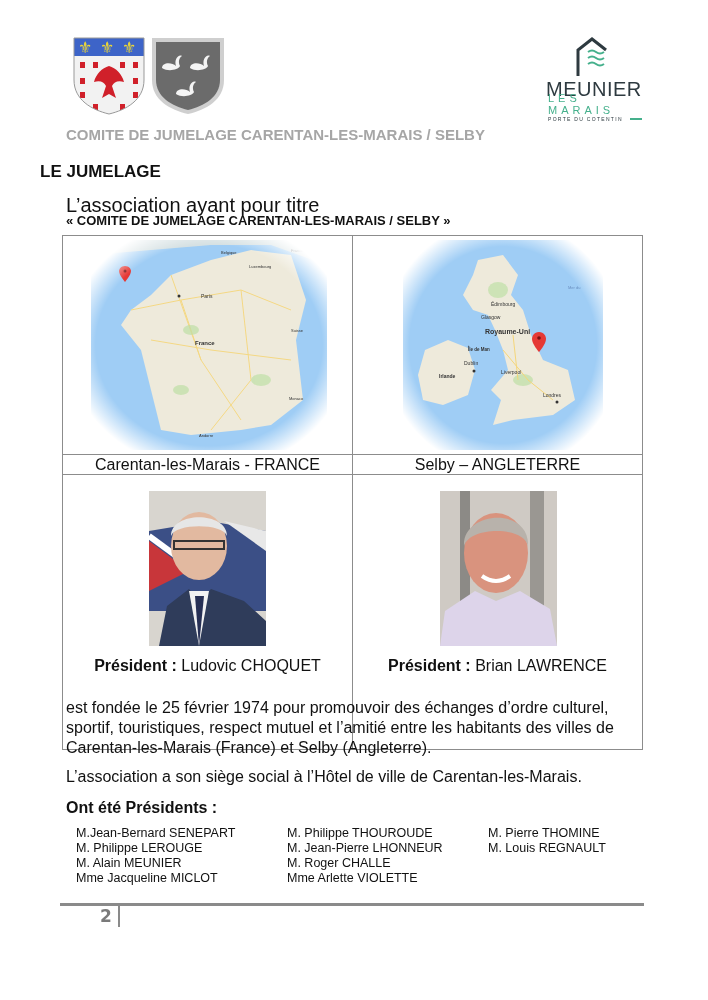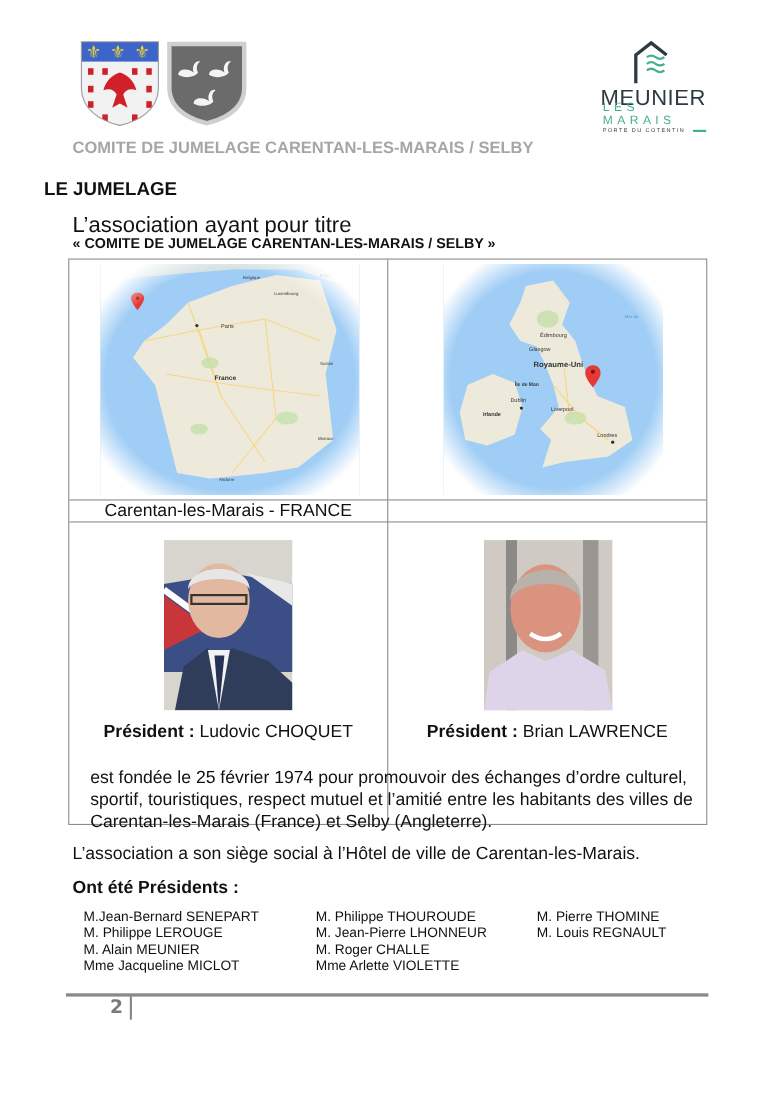--- a/index.html
+++ b/index.html
@@ -26,21 +26,21 @@
   .vline { position:absolute; top:0; bottom:0; left:289px; width:1px; background:#8c8c8c; }
   .hline { position:absolute; left:0; right:0; height:1px; background:#8c8c8c; }
   .cell-caption { position:absolute; width:289px; text-align:center; font-size:16px; }
   .map { position:absolute; overflow:hidden; }
   .map svg { display:block; }
   .photo { position:absolute; overflow:hidden; }
   .pres-label { position:absolute; width:289px; text-align:center; font-size:16px; white-space:nowrap; }
   .pres-label b { font-weight:bold; }
 
   
-  #body-para { left: 66px; top: 698px; width: 580px; font-size: 16px; line-height: 20px; margin-left: 16px; }
+  #body-para { left: 66px; top: 698px; width: 580px; font-size: 16px; line-height: 20px; }
   #siege-para { left: 66px; top: 768px; font-size: 16px; white-space: nowrap; }
   #presidents-heading { left: 66px; top: 799px; font-size: 16px; font-weight: bold; }
   .pres-col { position:absolute; top: 826px; font-size: 12.5px; line-height: 15px; white-space: nowrap; margin-left: 10px; }
   .pres-col div { height: 15px; }
 
   
   #footer-line { left: 60px; top: 903px; width: 584px; height: 3px; background: #8a8a8a; }
   #footer-tick { left: 118px; top: 904px; width: 2px; height: 23px; background: #8a8a8a; }
   #page-number { left: 100px; top: 906px; font-size: 17px; font-weight: bold; color: #7a7a7a; font-family: "DejaVu Sans", sans-serif; }
 </style>
@@ -188,20 +188,21 @@
       </g>
       <circle cx="154" cy="162" r="1.5" fill="#333"></circle>
       <circle cx="71" cy="131" r="1.5" fill="#333"></circle>
       <g>
         <path d="M136 92 C131 92 129 96 129 99 C129 104 136 112 136 112 C136 112 143 104 143 99 C143 96 141 92 136 92 Z" fill="#e53935"></path>
         <circle cx="136" cy="98" r="1.8" fill="#7a1010"></circle>
       </g>
       <rect x="0" y="0" width="200" height="210" fill="url(#fadeU)"></rect>
     </svg>
   </div>
+  <div class="cell-caption" style="left:290px;top:220px">Selby – ANGLETERRE</div>
 
   <div class="photo" style="left:86px;top:255px;width:117px;height:155px">
     <svg width="117" height="155" viewBox="0 0 117 155">
       <rect width="117" height="155" fill="#d8d5cf"></rect>
       <path d="M0 40 L60 30 L117 40 V120 H0 Z" fill="#3b4f86"></path>
       <path d="M0 50 L40 80 L0 100 Z" fill="#c8363a"></path>
       <path d="M0 45 L45 78" stroke="#fff" stroke-width="6"></path>
       <path d="M75 30 L117 60 L117 40 Z" fill="#e8e8e8"></path>
       <ellipse cx="50" cy="55" rx="28" ry="34" fill="#e2b9a0"></ellipse>
       <path d="M22 45 C22 20 78 20 78 45 C74 32 26 32 22 45 Z" fill="#e6e6e6"></path>

